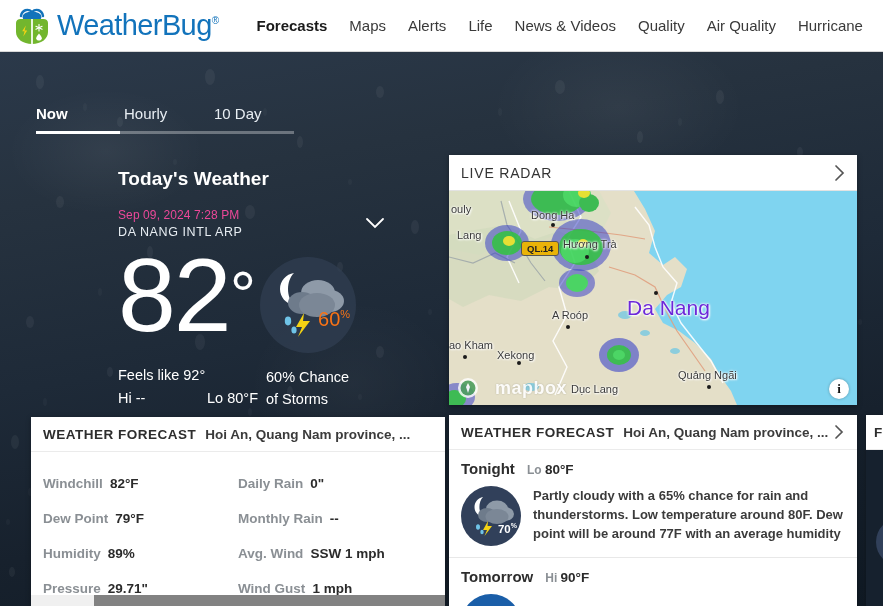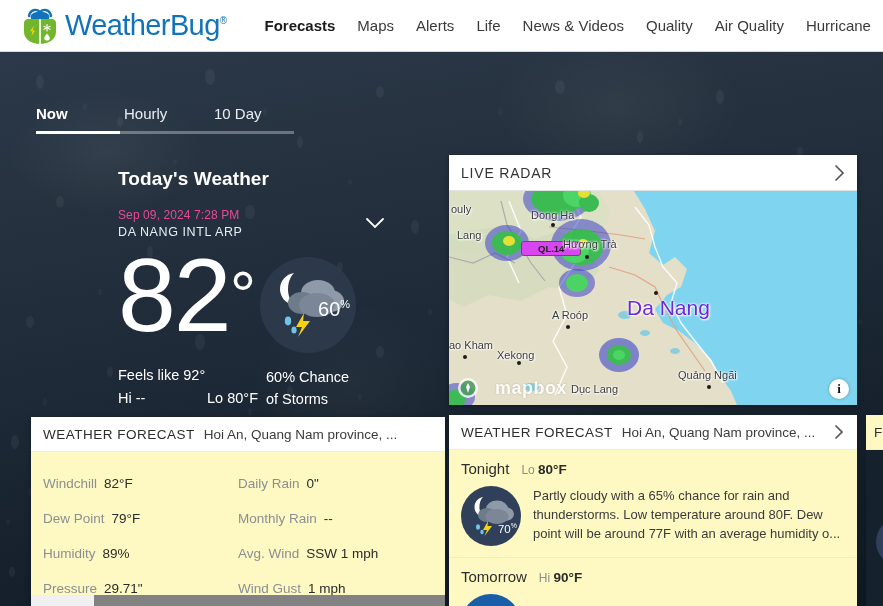--- a/index.html
+++ b/index.html
@@ -13,21 +13,20 @@
 
   
   #app { position: relative; width: 883px; height: 606px; overflow: hidden; }
 
   .topbar {
     position: absolute; left: 0; top: 0; width: 883px; height: 52px;
     background: #ffffff;
     border-bottom: 1px solid #d8d8d8;
     display: flex; align-items: center;
     z-index: 40;
-    padding-left: 8px;
   }
   .logo-wrap { display: flex; align-items: center; margin-left: 12px; }
   .bug { position: relative; width: 40px; height: 38px; flex: 0 0 auto; }
   .brand-text {
     font-size: 29px; color: #1273bb; font-weight: 400;
     letter-spacing: -0.6px; margin-left: 5px; white-space: nowrap;
     font-family: "Liberation Sans", sans-serif;
   }
   .brand-reg { font-size: 10px; vertical-align: super; color: #1273bb; }
 
@@ -93,21 +92,21 @@
   }
   .deg-sign { font-size: 66px; vertical-align: top; font-weight: 300; }
 
   .cond-badge {
     position: relative; width: 96px; height: 96px; border-radius: 50%;
     background: rgba(48,63,82,0.72);
     margin-left: 6px; margin-top: 12px;
     flex: 0 0 auto;
   }
   .cond-pct {
-    position: absolute; right: 6px; bottom: 32px; color: #ffffff;
+    position: absolute; right: 6px; bottom: 22px; color: #f97316;
     font-size: 20px; font-weight: 400;
   }
   .cond-pct sup { font-size: 11px; }
 
   .stats { margin-top: 14px; display: flex; font-size: 14.5px; color: #ffffff; }
   .stats-left { width: 140px; }
   .stat-line { margin-bottom: 7px; white-space: nowrap; }
   .hi-lo { display: flex; }
   .hi-lo .hi { width: 92px; }
   .stats-right { margin-left: 8px; width: 130px; line-height: 1.5; }
@@ -129,44 +128,44 @@
   .radar-map { position: relative; width: 408px; height: 214px; background: #7fd4f0; overflow: hidden; }
   .map-label {
     position: absolute; font-size: 11px; color: #3a3a3a; white-space: nowrap;
     text-shadow: 0 0 2px #fff, 0 0 3px #fff, 1px 1px 2px #fff;
   }
   .map-label.big { font-size: 21px; color: #6d28d9; }
   .map-dot {
     position: absolute; width: 4px; height: 4px; border-radius: 50%; background: #1a1a1a;
   }
   .shield {
-    position: absolute; background: #d946ef; border: 1.5px solid #555; border-radius: 3px;
-    font-size: 9.5px; padding: 1px 16px; color: #222; font-weight: bold; white-space: nowrap;
+    position: absolute; background: #eab308; border: 1.5px solid #555; border-radius: 3px;
+    font-size: 9.5px; padding: 1px 5px; color: #222; font-weight: bold; white-space: nowrap;
   }
   .mapbox-attr {
     position: absolute; left: 8px; bottom: 6px; display: flex; align-items: center;
     opacity: 0.88;
     gap: 13px;
   }
   .mapbox-word {
     font-size: 18px; font-weight: bold; color: #fff; letter-spacing: 0.5px;
     margin-left: 3px; text-shadow: 0 0 2px rgba(0,0,0,0.25);
   }
   .map-info {
     position: absolute; right: 8px; bottom: 6px; width: 20px; height: 20px;
     border-radius: 50%; background: #fff; color: #111;
     font-size: 13px; font-weight: bold; text-align: center; line-height: 20px;
     font-family: "Liberation Serif", serif; cursor: pointer;
     box-shadow: 0 0 3px rgba(0,0,0,0.3);
   }
 
   
   .card {
-    position: absolute; background: #fef9c3; box-shadow: 0 1px 5px rgba(0,0,0,0.3);
-    z-index: 12; overflow: hidden;
+    position: absolute; background: #ffffff; box-shadow: 0 1px 5px rgba(0,0,0,0.3);
+    z-index: 12; overflow: hidden; font-weight: bold;
   }
   .card-head {
     height: 35px; display: flex; align-items: center; padding: 0 12px;
     border-bottom: 1px solid #ebebeb; background: #fff;
   }
   .card-head-title { font-size: 13.5px; color: #2d2d2d; letter-spacing: 0.5px; white-space: nowrap; }
   .card-head-loc { font-size: 13.5px; color: #3b3b3b; margin-left: 9px; white-space: nowrap; overflow: hidden; }
   .card-head-arrow { margin-left: auto; width: 12px; height: 16px; flex: 0 0 auto; }
 
   

